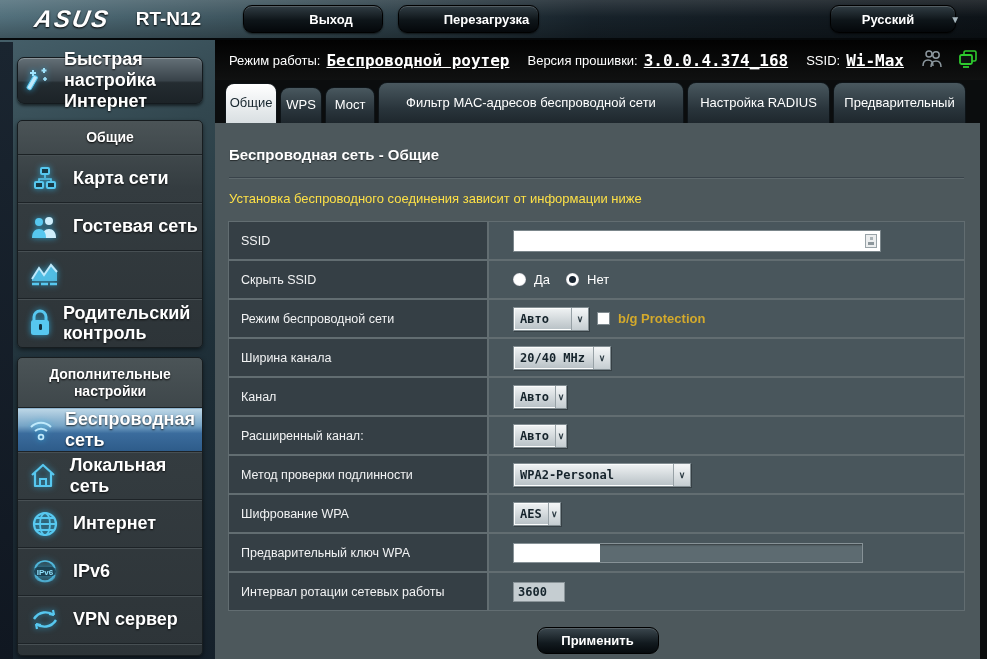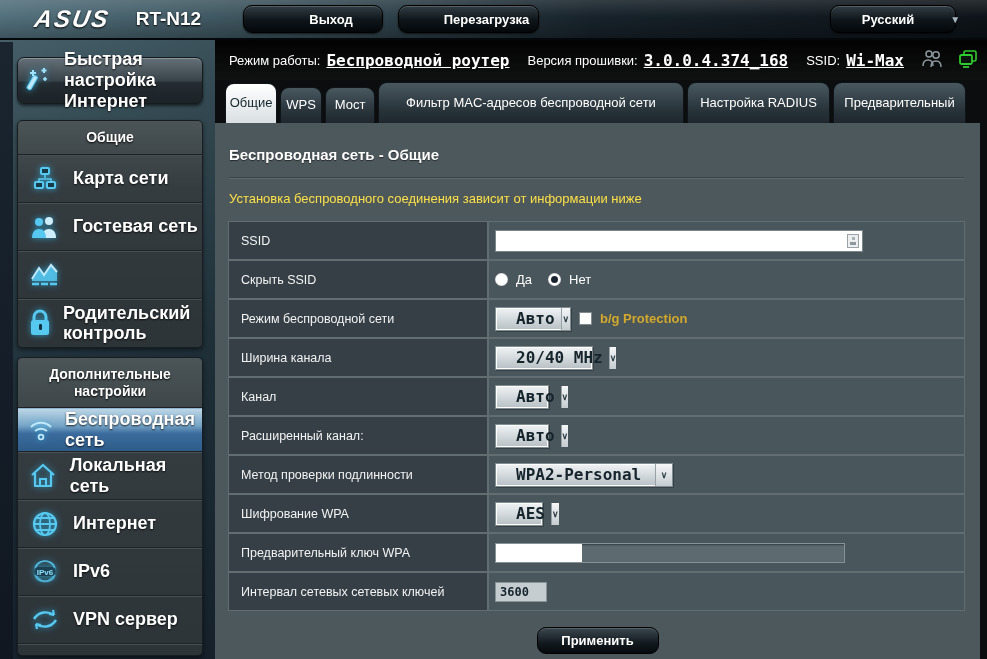--- a/index.html
+++ b/index.html
@@ -82,35 +82,35 @@
   .panel-title { padding:23px 0 0 14px; color:#fff; font-size:15px; font-weight:bold;
     text-shadow:0 1px 1px rgba(0,0,0,.5); }
   .panel-divider { margin:14px 16px 0 14px; border-top:1px solid #39434a; border-bottom:1px solid #5e696d; }
   .panel-desc { margin:12px 0 15px 14px; color:#fde047; font-size:13px; }
 
   .ftable { margin-left:13px; width:737px; border:1px solid #626d71; }
   .frow { display:flex; border-bottom:2px solid #626d71; }
   .frow:last-child { border-bottom:none; }
   .fl { width:260px; background:#353f45; color:#f2f3f4; font-size:12.5px;
     display:flex; align-items:center; padding-left:12px; min-height:37px; border-right:2px solid #626d71; }
-  .fv { flex:1; background:#49565c; display:flex; align-items:center; padding-left:6px; gap:8px; min-height:37px; }
+  .fv { flex:1; background:#49565c; display:flex; align-items:center; padding-left:24px; gap:8px; min-height:37px; }
 
   input.text { height:22px; background:#fff; border:1px solid #7b868b; font-size:13px; padding:0 18px 0 4px;
     font-family:"Liberation Sans",sans-serif; color:#1a262e; }
   .ssid-wrap { position:relative; display:flex; align-items:center; }
   .ssid-wrap input { width:368px; }
   .autofill { position:absolute; right:4px; top:4px; width:12px; height:14px;
     border:1px solid #99a3a8; background:#eceeef; }
   .autofill::after { content:""; position:absolute; left:2px; right:2px; bottom:2px; height:3px; background:#8d979c; }
   .autofill::before { content:""; position:absolute; left:4px; top:2px; width:3px; height:3px; background:#aab3b7; }
 
   .sel { display:flex; height:24px; border:1px solid #828d92; cursor:pointer;
     background:linear-gradient(#f0f3f4,#b7c0c5); box-shadow:inset 0 0 0 1px #fcfdfd, 1px 1px 0 rgba(0,0,0,.25); }
-  .sel .sv { flex:1; font-family:"DejaVu Sans Mono",monospace; font-weight:bold; font-size:16px;
-    color:#16242c; display:flex; align-items:center; padding:0 6px; white-space:nowrap;margin-left:14px; }
+  .sel .sv { flex:1; font-family:"DejaVu Sans Mono",monospace; font-weight:bold; font-size:12px;
+    color:#16242c; display:flex; align-items:center; padding:0 6px; white-space:nowrap; }
   .sel .sarrow { width:17px; border-left:1px solid #97a1a6;
     background:linear-gradient(#f5f7f8,#c5cdd1); display:flex; align-items:center; justify-content:center;
     color:#2e3d45; font-size:9px; }
   .sel .sarrow::after { content:"∨"; font-weight:bold; }
   .sel-mode{width:76px;} .sel-cwidth{width:98px;} .sel-chan{width:54px;}
   .sel-auth{width:178px;} .sel-enc{width:48px;}
 
   .cbox { width:13px; height:13px; background:#fff; border:1px solid #7f8a8f; cursor:pointer; }
   .bg-protect { color:#d3a92c; font-size:13px; font-weight:bold; }
 
@@ -397,21 +397,21 @@
       <div class="frow">
         <div class="fl">Предварительный ключ WPA</div>
         <div class="fv">
           <span class="wpa-key">
             <span class="filled"></span>
           </span>
         </div>
       </div>
 
       <div class="frow">
-        <div class="fl">Интервал сетевых сетевых ключей</div>
+        <div class="fl">Интервал ротации сетевых работы</div>
         <div class="fv">
           <input class="small-num" type="text" value="3600" style="">
         </div>
       </div>
 
     </div>
 
     <button class="apply-btn">Применить</button>
   </div>
 </div>

